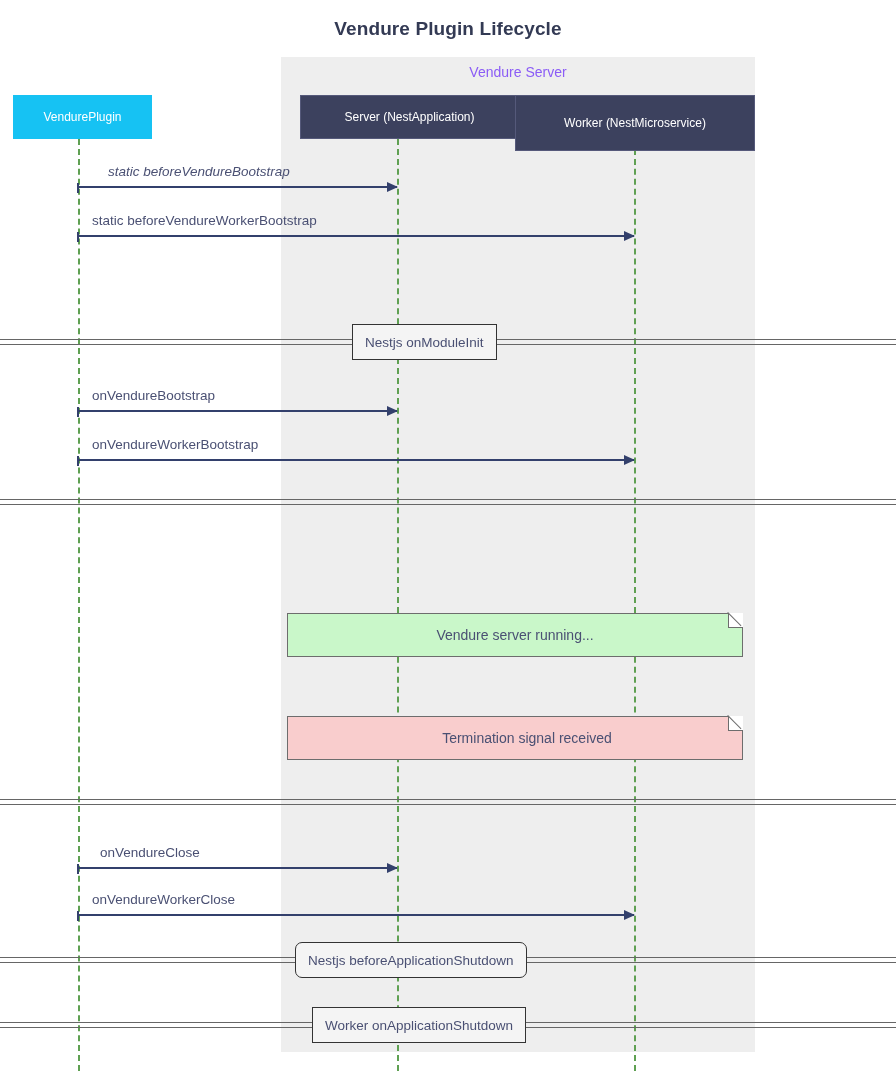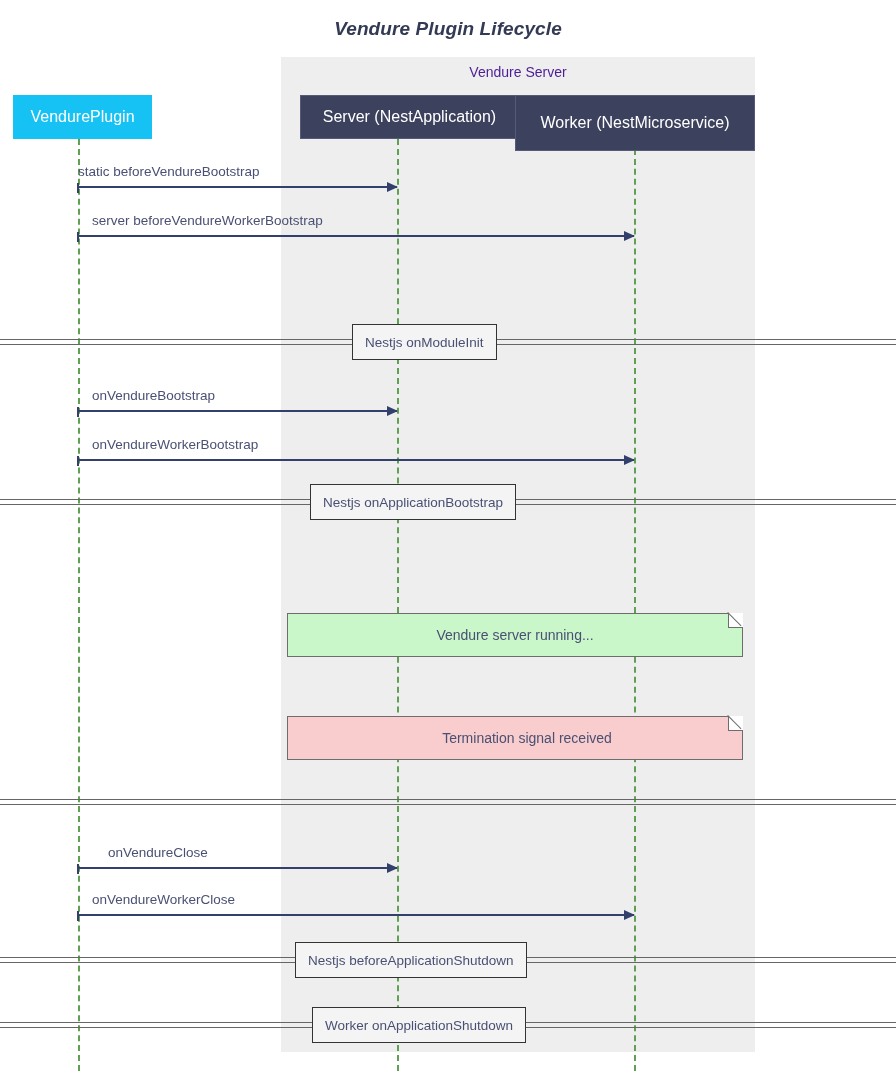--- a/index.html
+++ b/index.html
@@ -23,50 +23,49 @@
   .diagram-title {
     position: absolute;
     left: 0;
     top: 18px;
     width: 896px;
     text-align: center;
     font-size: 19px;
     font-weight: bold;
     color: #333a54;
     letter-spacing: 0.1px;
-    font-style: italic;
   }
 
   
   .group-box {
     position: absolute;
     left: 281px;
     top: 57px;
     width: 474px;
     height: 995px;
     background: #eeeeee;
   }
   .group-label {
     position: absolute;
     left: 281px;
     top: 64px;
     width: 474px;
     text-align: center;
     font-size: 14px;
-    color: #4c1d95;
+    color: #8b5cf6;
   }
 
   
   .actor-box {
     position: absolute;
     box-sizing: border-box;
     display: flex;
     align-items: center;
     justify-content: center;
-    font-size: 16px;
+    font-size: 12px;
     color: #ffffff;
     text-align: center;
   }
   .actor-plugin {
     left: 13px;
     top: 95px;
     width: 139px;
     height: 44px;
     background: #16c2f3;
     border: 1px solid #16c2f3;
@@ -219,27 +218,27 @@
   <div class="actor-box actor-plugin">
     <span>VendurePlugin</span>
   </div>
   <div class="actor-box actor-server">
     <span>Server (NestApplication)</span>
   </div>
   <div class="actor-box actor-worker">
     <span>Worker (NestMicroservice)</span>
   </div>
 
-  <div class="msg-label" style="left:78px; top:164px;">static beforeVendureBootstrap</div>
+  <div class="msg-label" style="left:108px; top:164px;font-style:italic;">static beforeVendureBootstrap</div>
   <div class="msg" style="left:78px; top:186px; width:319px;">
     <span class="msg-tail"></span>
     <span class="msg-head"></span>
   </div>
 
-  <div class="msg-label" style="left:92px; top:213px;">server beforeVendureWorkerBootstrap</div>
+  <div class="msg-label" style="left:92px; top:213px;">static beforeVendureWorkerBootstrap</div>
   <div class="msg" style="left:78px; top:235px; width:556px;">
     <span class="msg-tail"></span>
     <span class="msg-head"></span>
   </div>
 
   <div class="divider-lines" style="top:339px;"></div>
   <div class="divider-label" style="left:352px; top:324px;">Nestjs onModuleInit</div>
 
   <div class="msg-label" style="left:92px; top:388px;">onVendureBootstrap</div>
   <div class="msg" style="left:78px; top:410px; width:319px;">
@@ -247,45 +246,44 @@
     <span class="msg-head"></span>
   </div>
 
   <div class="msg-label" style="left:92px; top:437px;">onVendureWorkerBootstrap</div>
   <div class="msg" style="left:78px; top:459px; width:556px;">
     <span class="msg-tail"></span>
     <span class="msg-head"></span>
   </div>
 
   <div class="divider-lines" style="top:499px;"></div>
-  <div class="divider-label" style="left:310px; top:484px;">Nestjs onApplicationBootstrap</div>
 
   <div class="note note-green" style="left:287px; top:601px; width:456px;margin-top:12px;">
     <span>Vendure server running...</span>
     <span class="note-fold"></span>
   </div>
 
   <div class="note note-red" style="left:287px; top:716px; width:456px;padding-left:24px;">
     <span>Termination signal received</span>
     <span class="note-fold"></span>
   </div>
 
   <div class="divider-lines" style="top:799px;"></div>
 
-  <div class="msg-label" style="left:108px; top:845px;">onVendureClose</div>
+  <div class="msg-label" style="left:100px; top:845px;">onVendureClose</div>
   <div class="msg" style="left:78px; top:867px; width:319px;">
     <span class="msg-tail"></span>
     <span class="msg-head"></span>
   </div>
 
   <div class="msg-label" style="left:92px; top:892px;">onVendureWorkerClose</div>
   <div class="msg" style="left:78px; top:914px; width:556px;">
     <span class="msg-tail"></span>
     <span class="msg-head"></span>
   </div>
 
   <div class="divider-lines" style="top:957px;"></div>
-  <div class="divider-label" style="left:295px; top:942px;">Nestjs beforeApplicationShutdown</div>
+  <div class="divider-label" style="left:295px; top:942px;border-radius:7px;">Nestjs beforeApplicationShutdown</div>
 
   <div class="divider-lines" style="top:1022px;"></div>
   <div class="divider-label" style="left:312px; top:1007px;">Worker onApplicationShutdown</div>
 
 </div>
 
 </body></html>

